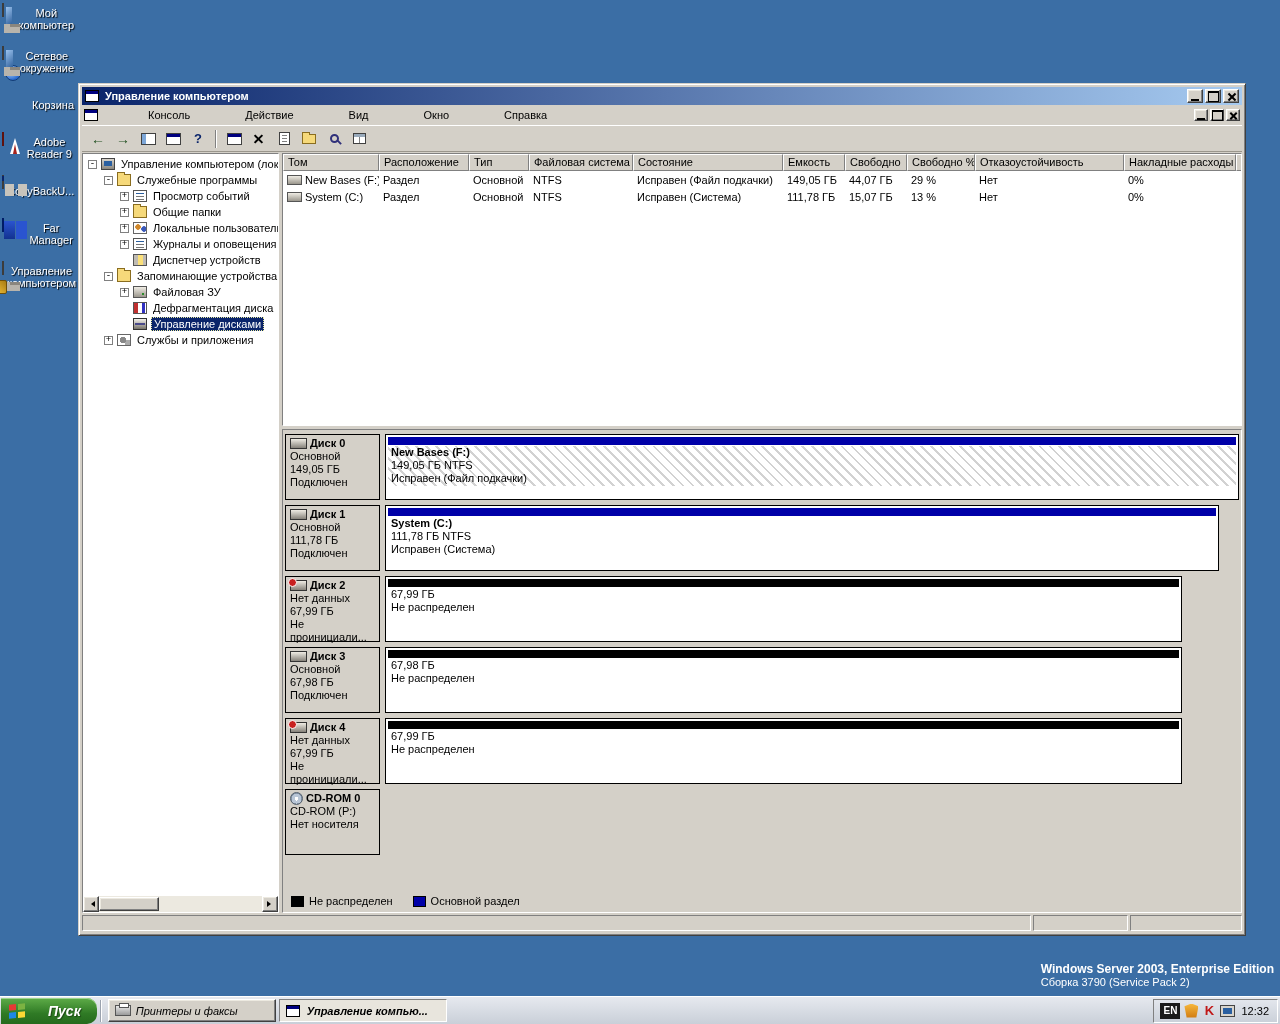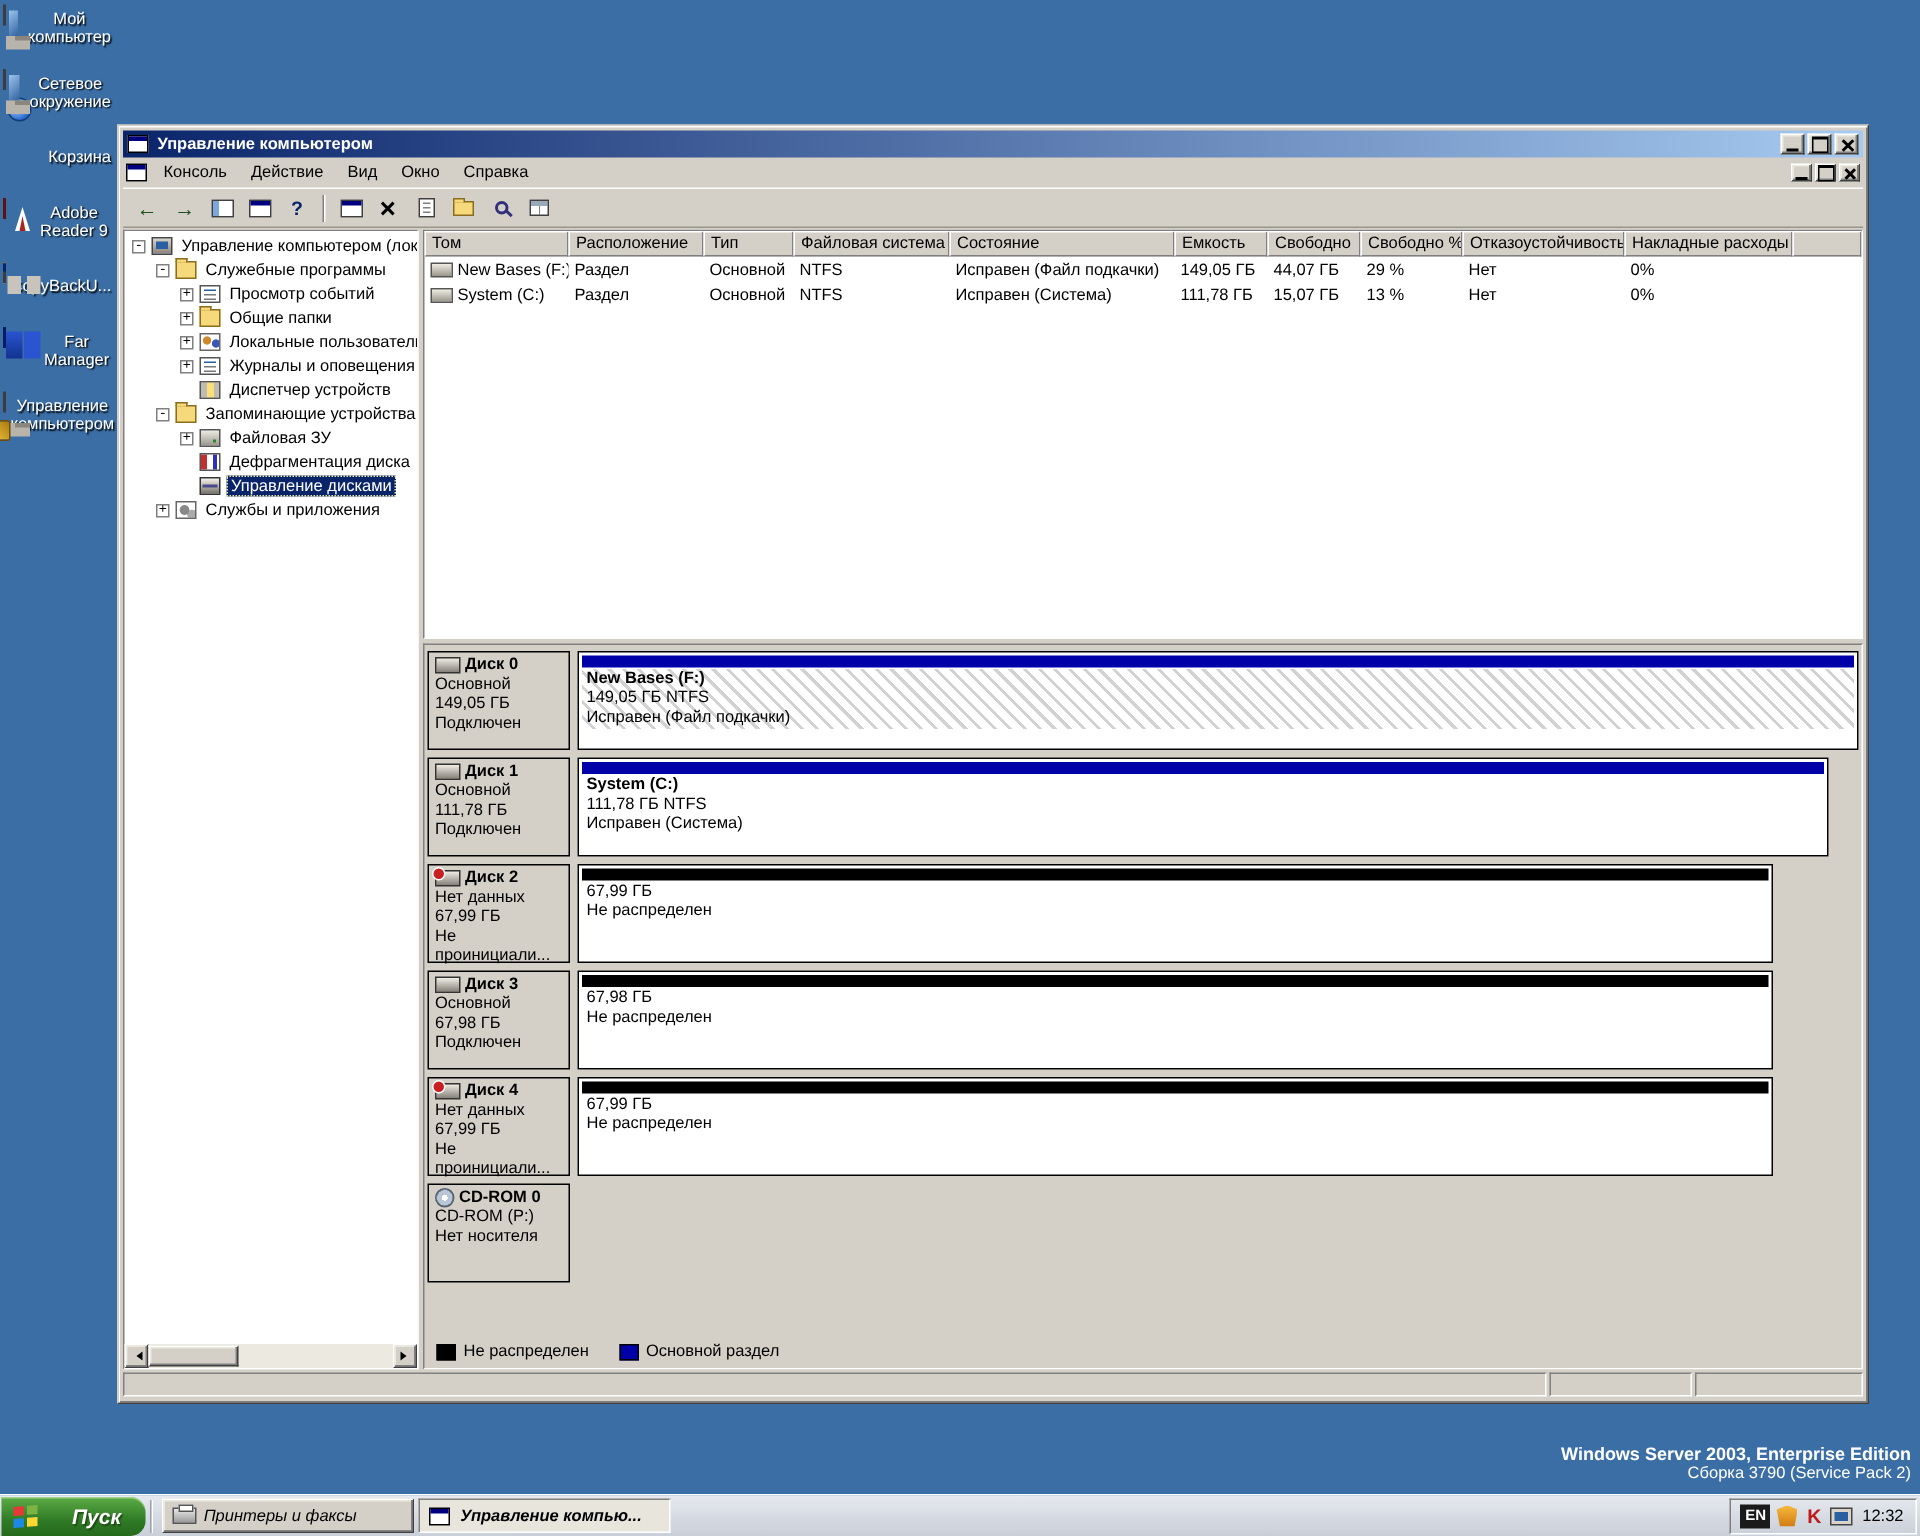--- a/index.html
+++ b/index.html
@@ -21,21 +21,21 @@
   .dk-adobe::before { content:""; position:absolute; left:8px; top:5px; width:0; height:0; border-left:5px solid transparent; border-right:5px solid transparent; border-bottom:16px solid #fff; }
   .dk-adobe::after { content:""; position:absolute; left:11px; top:11px; width:0; height:0; border-left:2px solid transparent; border-right:2px solid transparent; border-bottom:10px solid #a8241d; }
   .dk-appwin { width:28px; height:24px; margin:2px auto 0; background:#ece9e0; border:1px solid #3c3c3c; }
   .dk-appwin::before { content:""; position:absolute; left:0; right:0; top:0; height:5px; background:#0a246a; }
   .dk-appwin::after { content:""; position:absolute; left:3px; top:8px; width:9px; height:12px; background:#c8c4bc; box-shadow:13px 0 0 #c8c4bc; }
   .dk-far { width:28px; height:24px; margin:2px auto 0; background:#00259c; border:1px solid #001c66; }
   .dk-far::before { content:""; position:absolute; left:2px; top:2px; width:11px; height:18px; background:linear-gradient(#2a54d0,#123290); box-shadow:12px 0 0 #2a54d0; }
   .dk-tools::after { content:""; position:absolute; right:-3px; bottom:-2px; width:12px; height:12px; background:linear-gradient(45deg,#f3c33c,#a87b12); border:1px solid #6e4f0a; border-radius:2px; }
 
   
-  .watermark { position:absolute; right:6px; top:962px; text-align:right; color:#fff; z-index:2; }
+  .watermark { position:absolute; right:6px; top:962px; text-align:left; color:#fff; z-index:2; }
   .watermark .l1 { font-weight:bold; font-size:12px; }
   .watermark .l2 { font-size:11px; }
 
   
   .raised { border:1px solid; border-color:#fff #404040 #404040 #fff; background:#D4D0C8; box-shadow:inset -1px -1px 0 #808080, inset 1px 1px 0 #ece9e0;font-style:italic; }
   .sunken { border:1px solid; border-color:#808080 #fff #fff #808080; }
 
   
   .window { position:absolute; left:78px; top:83px; width:1168px; height:853px; background:#D4D0C8; border:1px solid #404040; border-top-color:#d4d0c8; border-left-color:#d4d0c8; box-shadow:inset 1px 1px 0 #fff, inset -1px -1px 0 #808080; padding:3px; display:flex; flex-direction:column; z-index:5; }
   .titlebar { height:18px; flex:none; background:linear-gradient(to right,#0A246A,#A6CAF0); display:flex; align-items:center; padding:0 3px; gap:4px; }
@@ -43,21 +43,21 @@
   .winbtns { margin-left:auto; display:flex; gap:2px; }
   .wbtn { width:16px; height:14px; display:flex; align-items:center; justify-content:center; position:relative; }
   .g-min::after { content:""; width:8px; height:2px; background:#000; margin-top:7px; }
   .g-max::after { content:""; width:9px; height:8px; border:1px solid #000; border-top-width:2px; }
   .g-close::before, .g-close::after { content:""; position:absolute; left:3px; top:6px; width:10px; height:2px; background:#000; }
   .g-close::before { transform:rotate(45deg); } .g-close::after { transform:rotate(-45deg); }
   .wbtn.sm { width:14px; height:12px; }
   .wbtn.sm.g-close::before,.wbtn.sm.g-close::after { left:2px; top:5px; width:9px; }
 
   .menubar { height:20px; flex:none; display:flex; align-items:center; padding:0 2px; gap:2px; }
-  .menu-item { padding:2px 7px; cursor:default; }
+  .menu-item { padding:2px 7px; cursor:default;margin-left:39px; }
   .mdi-icon { width:14px; height:12px; background:#fff; border:1px solid #000; position:relative; margin-right:2px; }
   .mdi-icon::before { content:""; position:absolute; left:0; right:0; top:0; height:3px; background:#000080; }
 
   .toolbar { height:27px; flex:none; display:flex; align-items:center; gap:1px; padding:1px 4px; border-top:1px solid #fff; border-bottom:1px solid #9a968c; }
   .tool { width:24px; height:22px; display:flex; align-items:center; justify-content:center; }
   .tsep { width:2px; height:18px; border-left:1px solid #808080; border-right:1px solid #fff; margin:0 4px; }
   .mi-arrow { font-size:14px; line-height:14px; color:#205020; font-weight:bold; }
   .mi-win { width:15px; height:12px; background:#fff; border:1px solid #404040; position:relative; }
   .mi-win::before { content:""; position:absolute; left:0; top:0; bottom:0; width:4px; background:#7da7d8; }
   .mi-win2::before { height:3px; width:auto; right:0; background:#000080; }
@@ -107,21 +107,21 @@
   .strack { flex:1; }
 
   
   .right-pane { flex:1; display:flex; flex-direction:column; gap:3px; overflow:hidden; }
   .volumes { height:273px; flex:none; background:#fff; overflow:hidden; }
   .vhead { display:flex; height:17px; }
   .vh { flex:none; padding:1px 4px; overflow:hidden; white-space:nowrap; border:1px solid; border-color:#fff #808080 #808080 #fff; background:#D4D0C8; }
   .vh.fill { flex:1; }
   .vrow { display:flex; height:17px; align-items:center; }
   .vc { flex:none; padding:0 4px; overflow:hidden; white-space:nowrap; display:flex; align-items:center; gap:3px; }
-  .c0{width:96px;} .c1{width:90px;} .c2{width:60px;} .c3{width:104px;} .c4{width:150px;} .c5{width:62px;} .c6{width:62px;} .c7{width:68px;} .c8{width:108px;} .c9{width:112px;}
+  .c0{width:96px;} .c1{width:90px;} .c2{width:60px;} .c3{width:104px;} .c4{width:150px;} .c5{width:62px;} .c6{width:62px;} .c7{width:68px;} .c8{width:149px;} .c9{width:112px;}
   .ti-vol { width:15px; height:10px; background:linear-gradient(#efece4,#9a968c); border:1px solid #555; flex:none; }
 
   .graphical { flex:1; background:#D4D0C8; padding:4px 2px 4px 2px; display:flex; flex-direction:column; overflow:hidden; }
   .disk-row { display:flex; height:66px; flex:none; margin-bottom:5px; }
   .disk-info { width:95px; flex:none; background:#D4D0C8; border:1px solid #000; padding:2px 4px; line-height:13px; }
   .disk-title { display:flex; align-items:center; gap:3px; font-weight:bold; }
   .ti-disk { width:17px; height:11px; background:linear-gradient(#efece4,#86827a); border:1px solid #333; position:relative; flex:none; }
   .ti-disk.err::after { content:""; position:absolute; left:-3px; top:-3px; width:7px; height:7px; border-radius:50%; background:#c82020; border:1px solid #fff; }
   .ti-cd { width:13px; height:13px; border-radius:50%; background:radial-gradient(circle,#fff 0 2px,#b9c6d6 2px 5px,#8494a8 5px); border:1px solid #55616e; flex:none; }
   .part-area { flex:1; padding-left:5px; }

